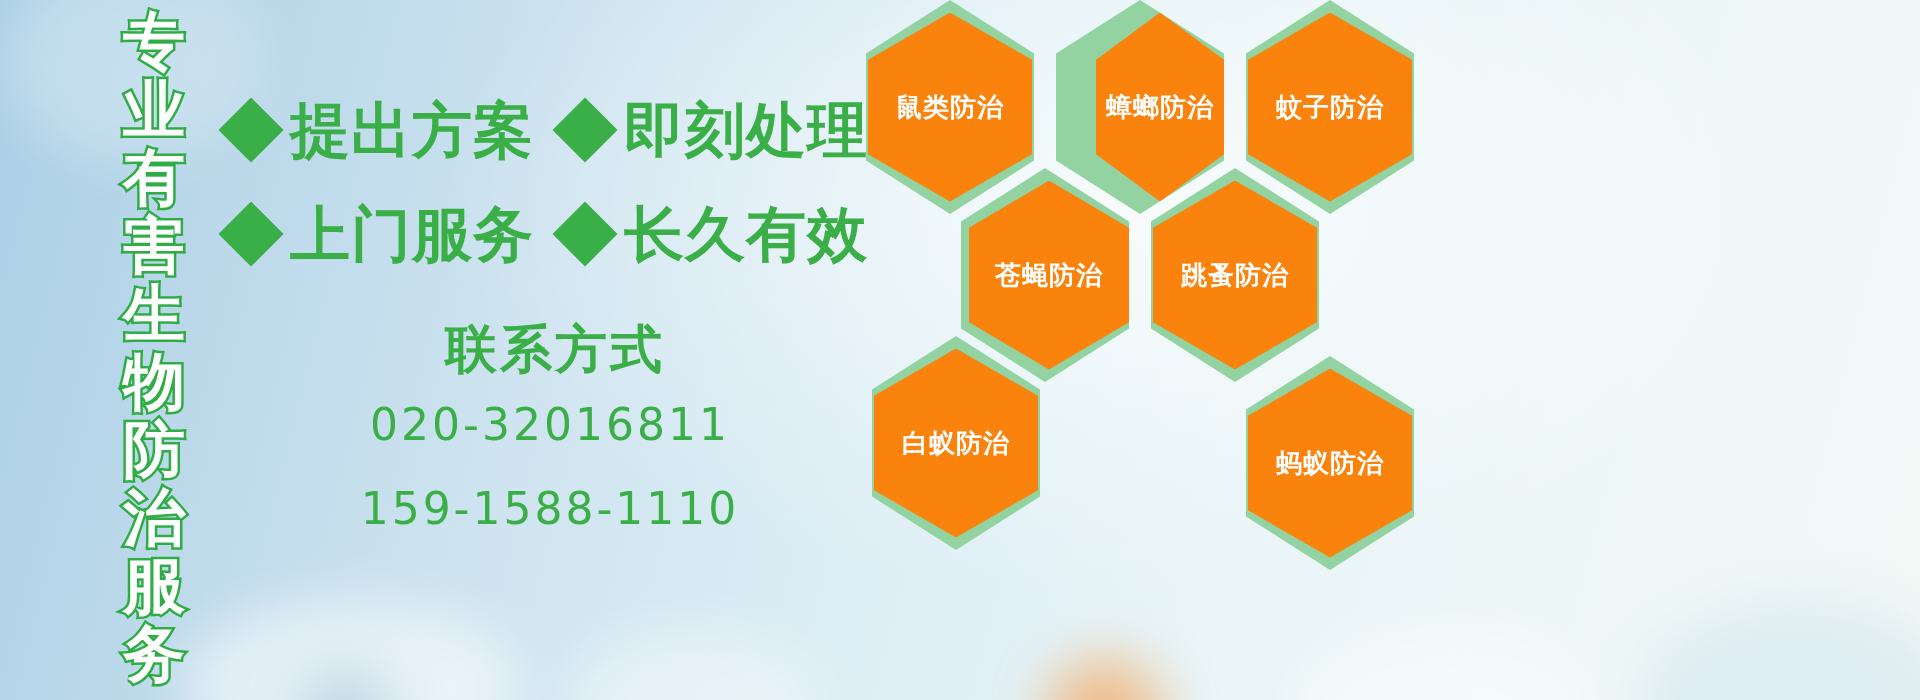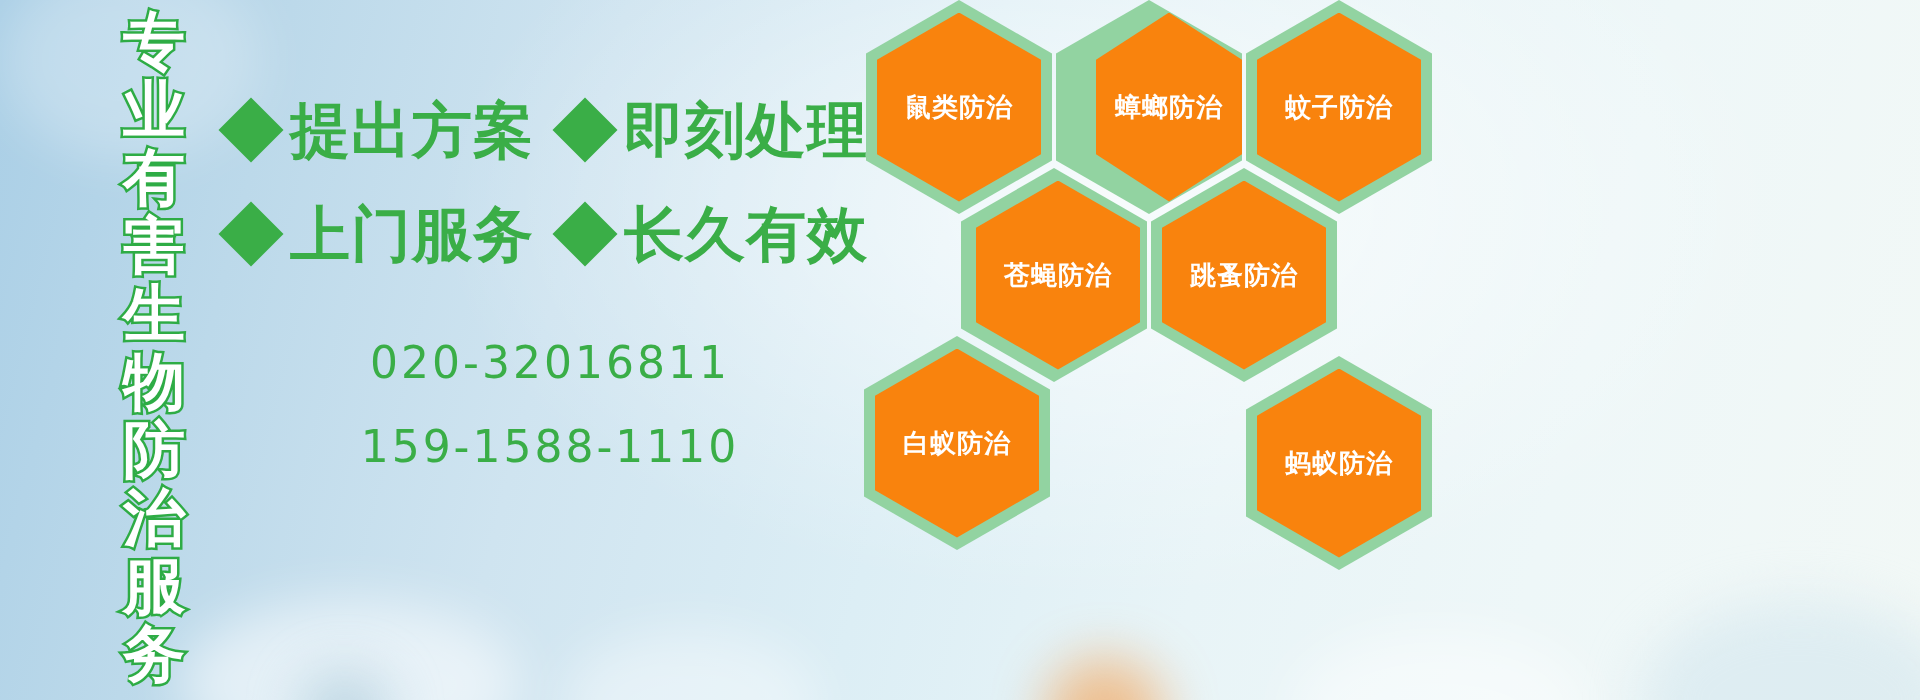--- a/index.html
+++ b/index.html
@@ -104,21 +104,21 @@
 
   
   #honeycomb {
     position: absolute;
     left: 860px; top: -12px;
     width: 610px; height: 560px;
     z-index: 4;
   }
   .hex {
     position: absolute;
-    width: 186px; height: 214px;
+    width: 168px; height: 214px;
     display: flex;
     align-items: center;
     justify-content: center;
     -webkit-clip-path: polygon(50% 0%, 100% 25%, 100% 75%, 50% 100%, 0% 75%, 0% 25%);
     clip-path: polygon(50% 0%, 100% 25%, 100% 75%, 50% 100%, 0% 75%, 0% 25%);
     background: #92d3a1;
   }
   .hex .inner {
     width: 164px; height: 189px;
     display: flex;
@@ -137,21 +137,21 @@
     font-family: "DejaVu Sans", "Liberation Sans", sans-serif;
   }
   
   .hex.r1c1 { left: 6px;   top: 12px; }
   .hex.r1c2 { left: 196px; top: 12px; padding-left: 40px; }
   .hex.r1c3 { left: 386px; top: 12px; text-align: center; }
   
   .hex.r2c1 { left: 101px; top: 180px; padding-left: 8px; }
   .hex.r2c2 { left: 291px; top: 180px; }
   
-  .hex.r3c1 { left: 4px;   top: 348px; }
+  .hex.r3c1 { left: 12px;   top: 348px; }
   .hex.r3c2 { left: 196px; top: 348px; }
   .hex.r3c3 { left: 386px; top: 368px; }
 </style>
 </head>
 <body>
 
 <div id="banner">
 
   <div class="blob b7"></div>
   <div class="blob b1"></div>
@@ -191,20 +191,21 @@
         <span class="feature-label">上门服务</span>
       </div>
       <div class="feature-item">
         <span class="diamond"></span>
         <span class="feature-label">长久有效</span>
       </div>
     </div>
   </div>
 
   <div id="contact">
+    <div id="contact-title">联系方式</div>
     <div class="phone">020-32016811</div>
     <div class="phone">159-1588-1110</div>
   </div>
 
   <div id="honeycomb">
     <div class="hex r1c1">
       <div class="inner">
         <span class="hex-label">鼠类防治</span>
       </div>
     </div>

